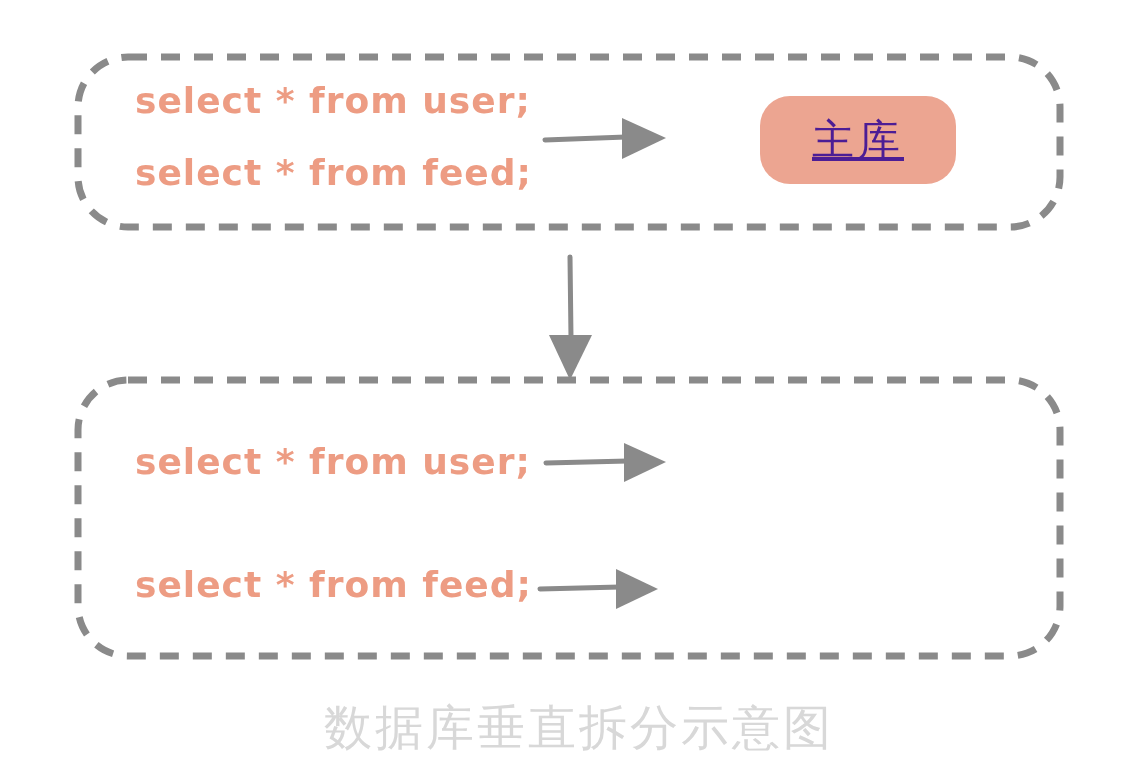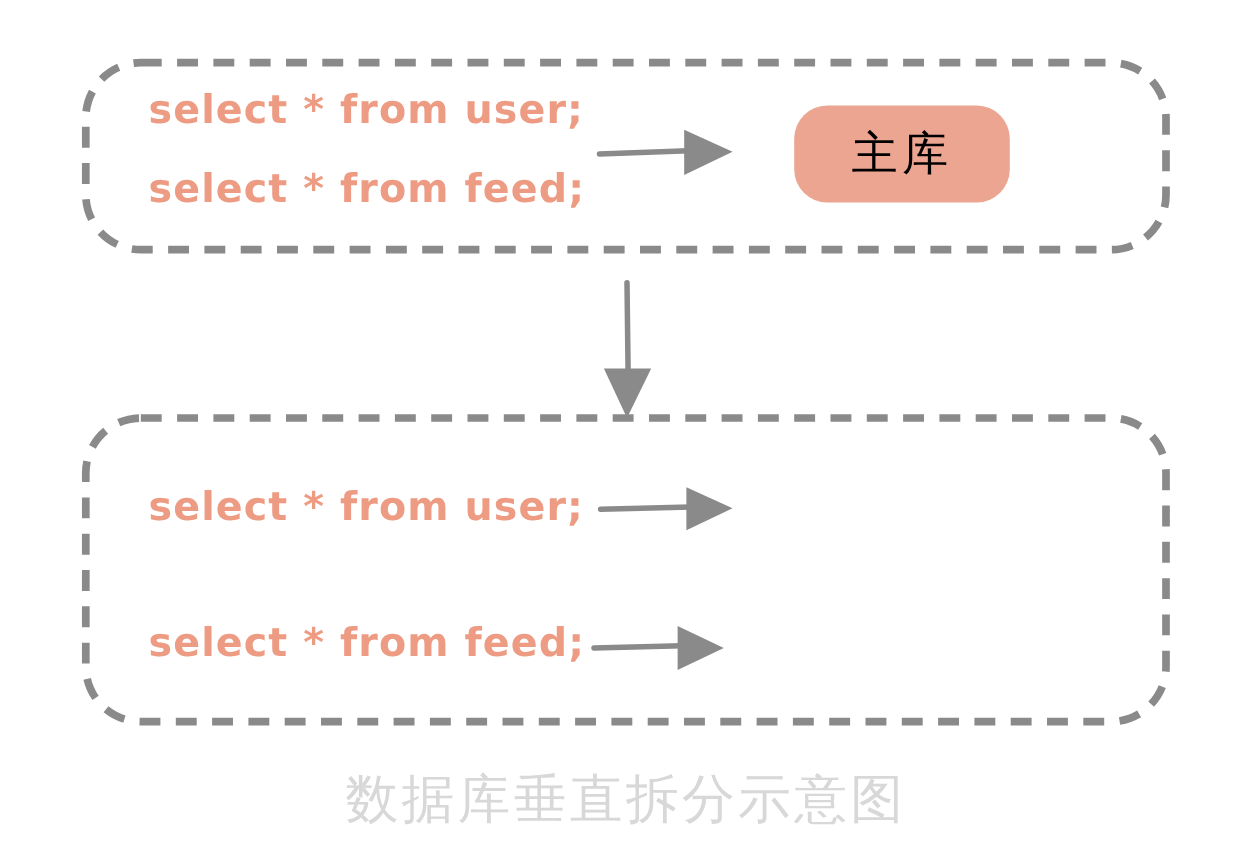--- a/index.html
+++ b/index.html
@@ -46,39 +46,40 @@
     color: var(--salmon-text, #ed9c83);
     white-space: nowrap;
     line-height: 1;
   }
   .q-top-1 { left: 135px; top: 83px; }
   .q-top-2 { left: 135px; top: 155px; }
   .q-bot-1 { left: 135px; top: 444px; }
   .q-bot-2 { left: 135px; top: 567px; }
   .db-box {
     position: absolute;
-    left: 722px;
+    left: 760px;
     width: 196px;
     height: 88px;
     background: var(--salmon-fill, #eca591);
     border-radius: 30px;
     display: flex;
     align-items: center;
     justify-content: center;
-    color: #000000;
+    color: #4c1d95;
     font-size: 42px;
     letter-spacing: 4px;
     line-height: 1;
+    text-decoration: underline;
   }
   .db-main    { top: 96px; }
   .db-user    { top: 420px; }
   .db-content { top: 538px; }
   .caption {
     position: absolute;
-    left: 6px;
+    left: 16px;
     top: 703px;
     width: 100%;
     text-align: center;
     font-size: 48px;
     letter-spacing: 3px;
     color: var(--caption-gray, #d8d8d8);
     line-height: 1;
   }
 </style>
 </head>

